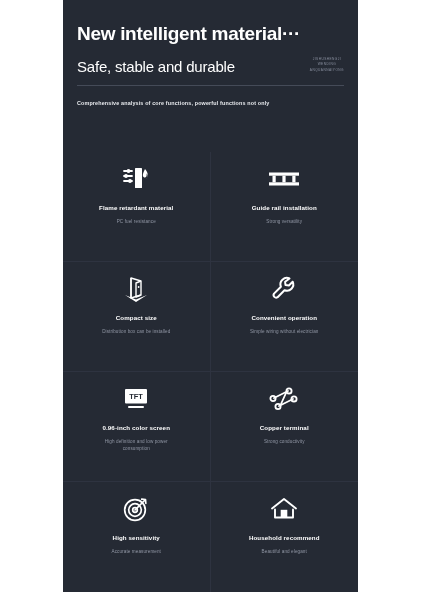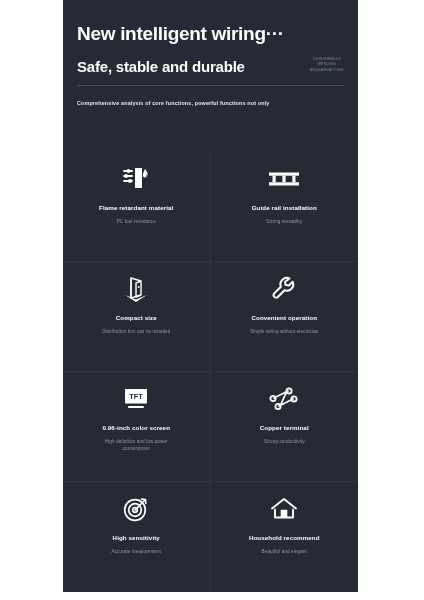--- a/index.html
+++ b/index.html
@@ -49,21 +49,21 @@
 
   .title-sub-row {
     display: flex;
     align-items: flex-end;
     justify-content: space-between;
     margin-top: 12px;
   }
 
   .title-sub {
     font-size: 15px;
-    font-weight: bold;
+    font-weight: normal;
     color: #ffffff;
     letter-spacing: -0.2px;
     white-space: nowrap;
     line-height: 1.1;
   }
 
   .pinyin {
     text-align: center;
     color: #8a90a0;
     font-size: 3.2px;
@@ -145,21 +145,21 @@
 </style>
 </head>
 <body>
 
 <div id="page">
 
   <div class="panel">
 
     <div class="header">
 
-      <div class="title-main">New intelligent wiring···</div>
+      <div class="title-main">New intelligent material···</div>
 
       <div class="title-sub-row">
         <div class="title-sub">Safe, stable and durable</div>
 
         <div class="pinyin">
           <div>JISHUSHENGJI</div>
           <div>WENDING</div>
           <div>ANQUANNAIYONG</div>
         </div>
       </div>

